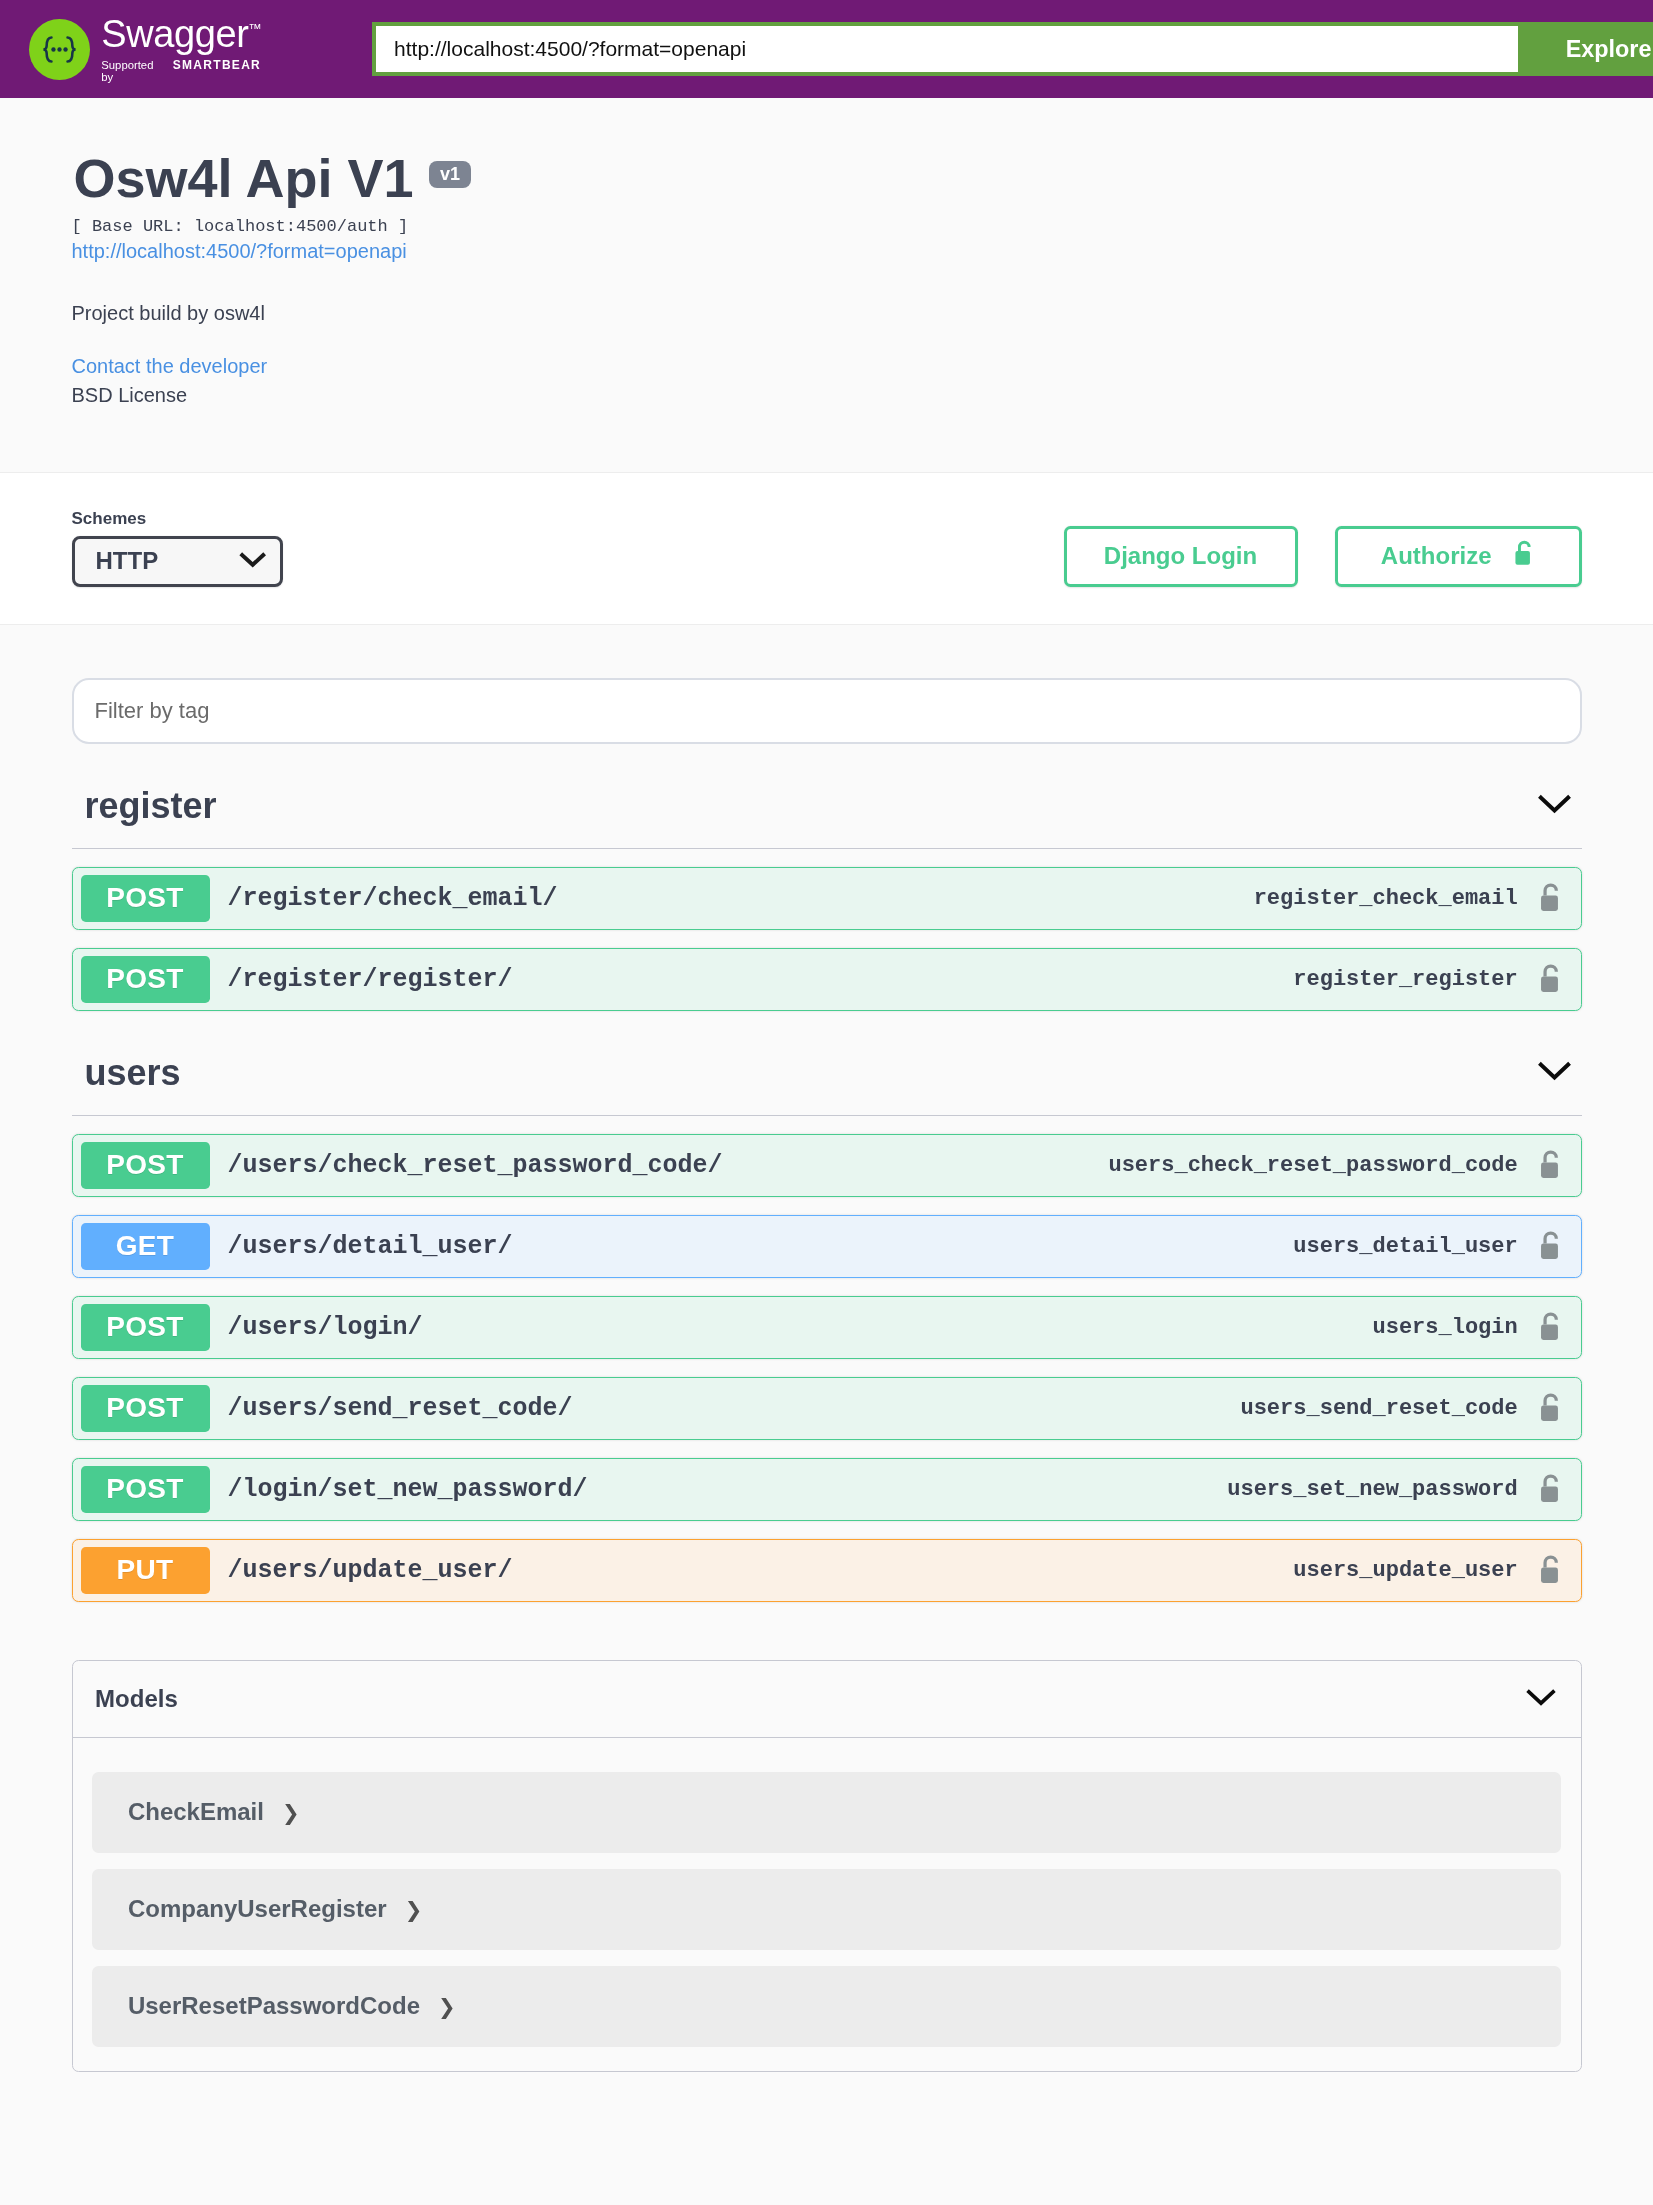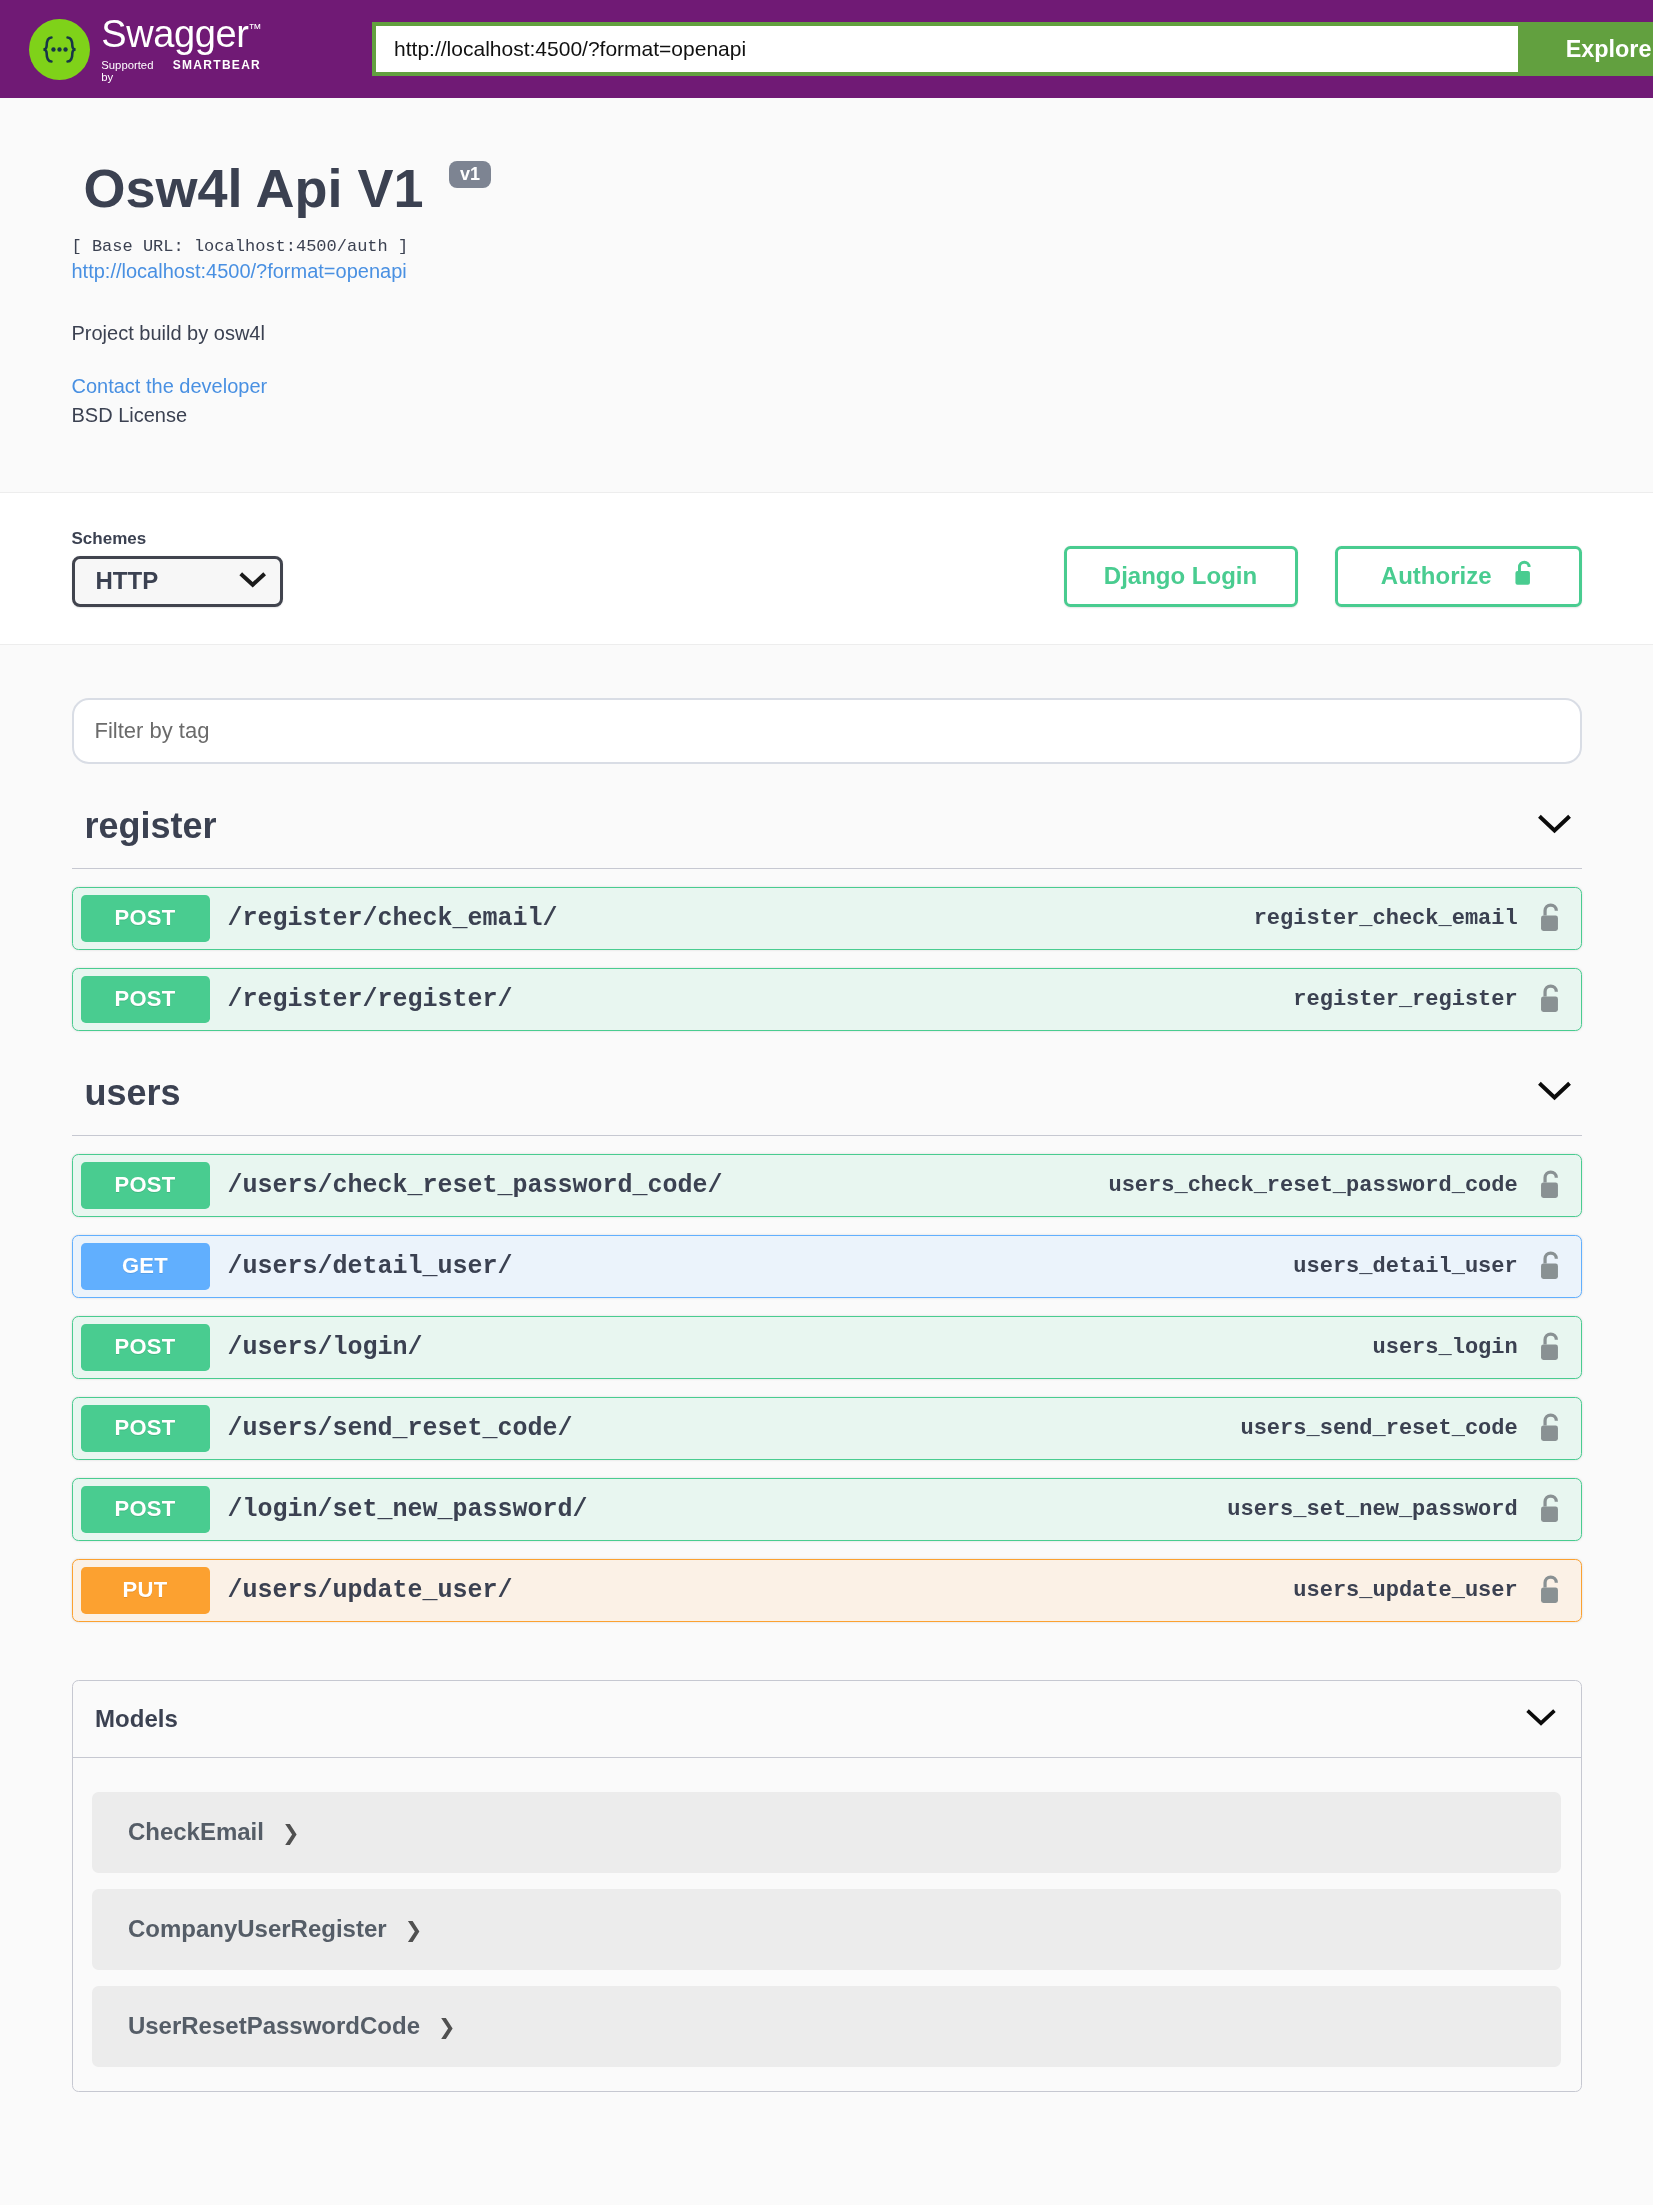--- a/index.html
+++ b/index.html
@@ -69,21 +69,21 @@
     display: flex; align-items: center; justify-content: center;
   }
 
   
   .info-band { background: #fafafa; padding: 50px 0 0 0; }
   .container { width: 1582px; margin: 0 auto; padding: 0 36px; }
 
   .api-title-row { display: flex; align-items: flex-start; gap: 13px; }
   .api-title {
     font-size: 54px; font-weight: 700; color: #3b4151;
-    line-height: 1.05; margin: 12px;
+    line-height: 1.05; margin: 2px;
     font-family: "Liberation Sans", sans-serif;
   }
   .version-badge {
     background: #7d8492; color: #ffffff;
     font-size: 18px; font-weight: 700;
     border-radius: 8px;
     padding: 4px 11.3px 4.8px;
     margin-top: 13px;
     line-height: 1;
   }
@@ -191,21 +191,21 @@
     overflow: hidden;
   }
   .op-row:first-of-type { margin-top: 19.4px; }
   .op-method {
     width: 129px; min-width: 129px;
     height: 47px;
     margin: 0 0 0 8px;
     border-radius: 4.8px;
     display: flex; align-items: center; justify-content: center;
     color: #ffffff;
-    font-size: 22px; font-weight: 700;
+    font-size: 28px; font-weight: 700;
     font-family: "Liberation Sans", sans-serif;
     letter-spacing: 0.3px;
     text-shadow: 0 0.8px 0 rgba(0,0,0,0.10);
   }
   .op-path {
     flex: 1 1 auto;
     font-family: "Liberation Mono", monospace;
     font-size: 25px; font-weight: 700; color: #3b4151;
     padding-left: 18px;
   }

